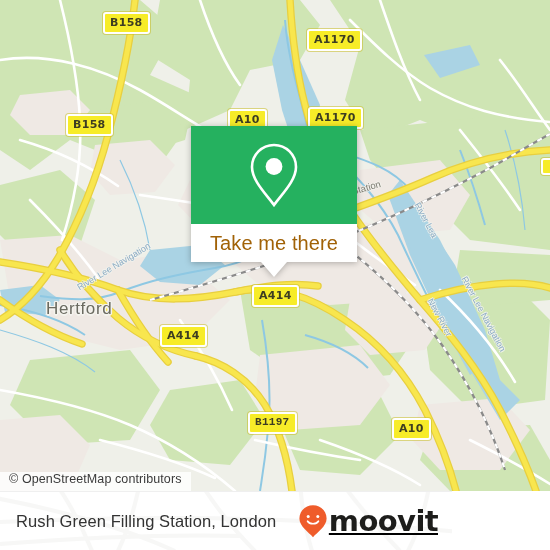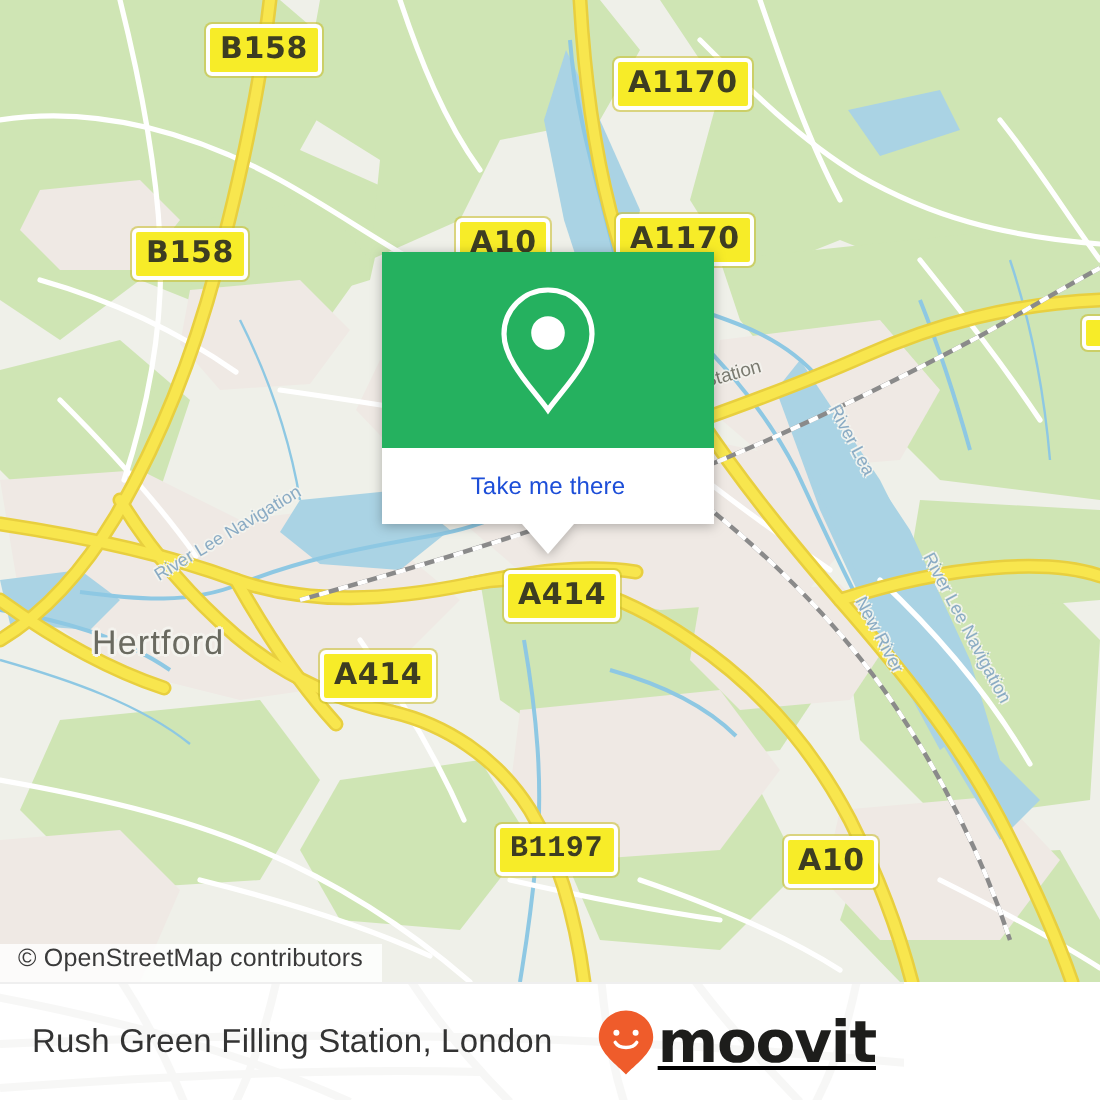--- a/index.html
+++ b/index.html
@@ -21,21 +21,21 @@
   }
   .layer { position: absolute; left: 0; top: 0; width: 550px; height: 491px; }
 
   
   .shield {
     position: absolute;
     background: #f7ec28;
     border: 2px solid #ffffff;
     border-radius: 3px;
     color: #3d3d22;
-    font-size: 15px;
+    font-size: 11px;
     font-weight: bold;
     letter-spacing: .3px;
     line-height: 1;
     padding: 3px 5px 4px 5px;
     white-space: nowrap;
     box-shadow: 0 0 0 1px rgba(200,190,40,.55);
     font-family: "DejaVu Sans", sans-serif;
   }
 
   
@@ -94,22 +94,22 @@
     justify-content: center;
   }
   #callout-bottom {
     background: #ffffff;
     height: 38px;
     display: flex;
     align-items: center;
     justify-content: center;
   }
   #callout-label {
-    color: #1d4ed8;
-    font-size: 12px;
+    color: #a16207;
+    font-size: 20px;
     letter-spacing: .1px;
   }
   #callout-tail {
     position: absolute;
     left: 50%;
     margin-left: -13px;
     bottom: -15px;
     width: 0; height: 0;
     border-left: 13px solid transparent;
     border-right: 13px solid transparent;
@@ -282,21 +282,21 @@
         <path d="M330,235 C370,265 410,300 442,345 C470,385 492,430 505,470" stroke="#ffffff" fill="none" stroke-width="2.2" stroke-dasharray="5 5"></path>
       </g>
     </svg>
 
     <div class="water-label" style="left:417px; top:198px; transform: rotate(62deg);">River Lea</div>
     <div class="water-label" style="left:464px; top:272px; transform: rotate(62deg);">River Lee Navigation</div>
     <div class="water-label" style="left:430px; top:294px; transform: rotate(62deg);">New River</div>
     <div class="water-label" style="left:78px; top:283px; transform: rotate(-31deg);">River Lee Navigation</div>
     <div class="poi-label" style="left:352px; top:186px; transform: rotate(-16deg);">Station</div>
 
-    <div class="place-label" style="left:46px; top:312px;">Hertford</div>
+    <div class="place-label" style="left:46px; top:299px;">Hertford</div>
 
     <div class="shield" style="left:103px; top:12px;">B158</div>
     <div class="shield" style="left:307px; top:29px;">A1170</div>
     <div class="shield" style="left:66px;  top:114px;">B158</div>
     <div class="shield" style="left:228px; top:109px;">A10</div>
     <div class="shield" style="left:308px; top:107px;">A1170</div>
     <div class="shield" style="left:252px; top:285px;">A414</div>
     <div class="shield" style="left:160px; top:325px;">A414</div>
     <div class="shield" style="left:248px; top:412px;font-family:Liberation Mono, monospace;">B1197</div>
     <div class="shield" style="left:392px; top:418px;">A10</div>

